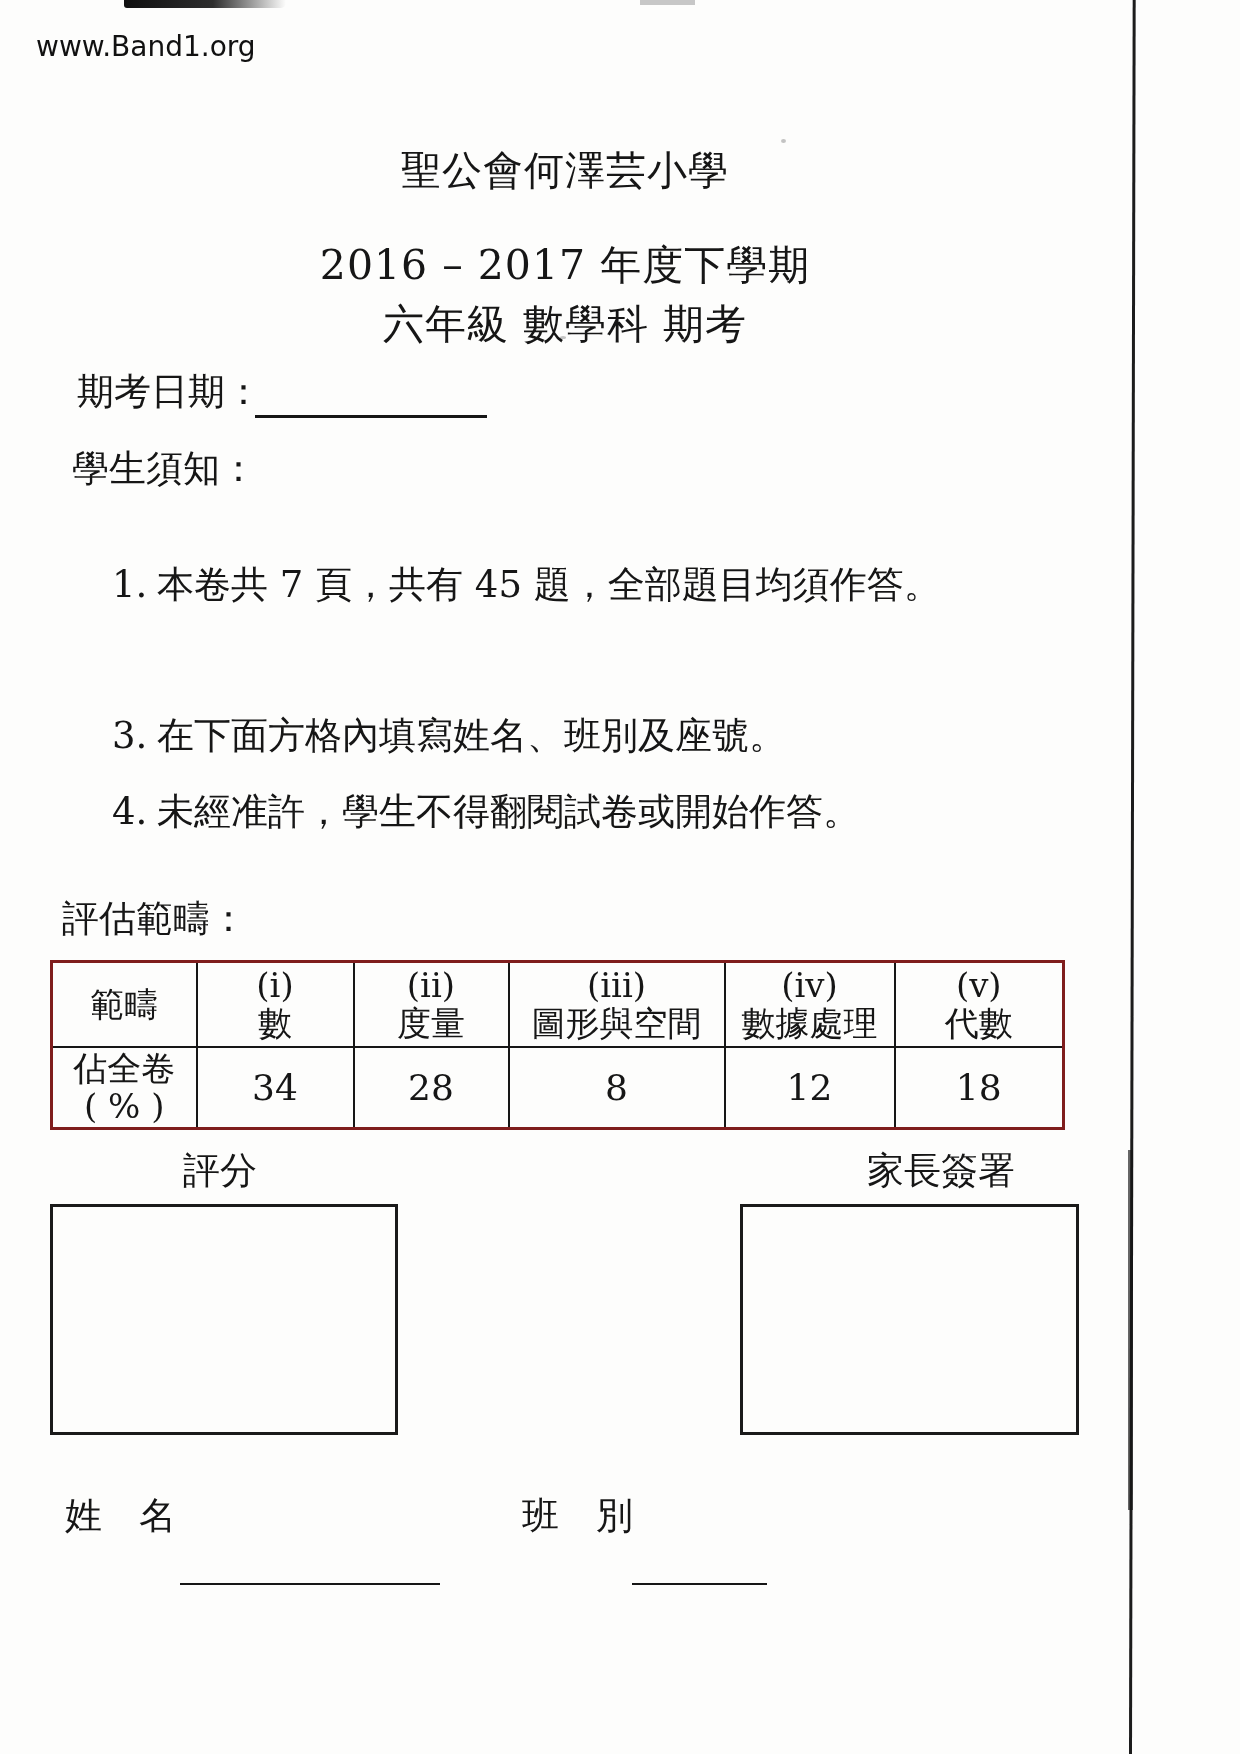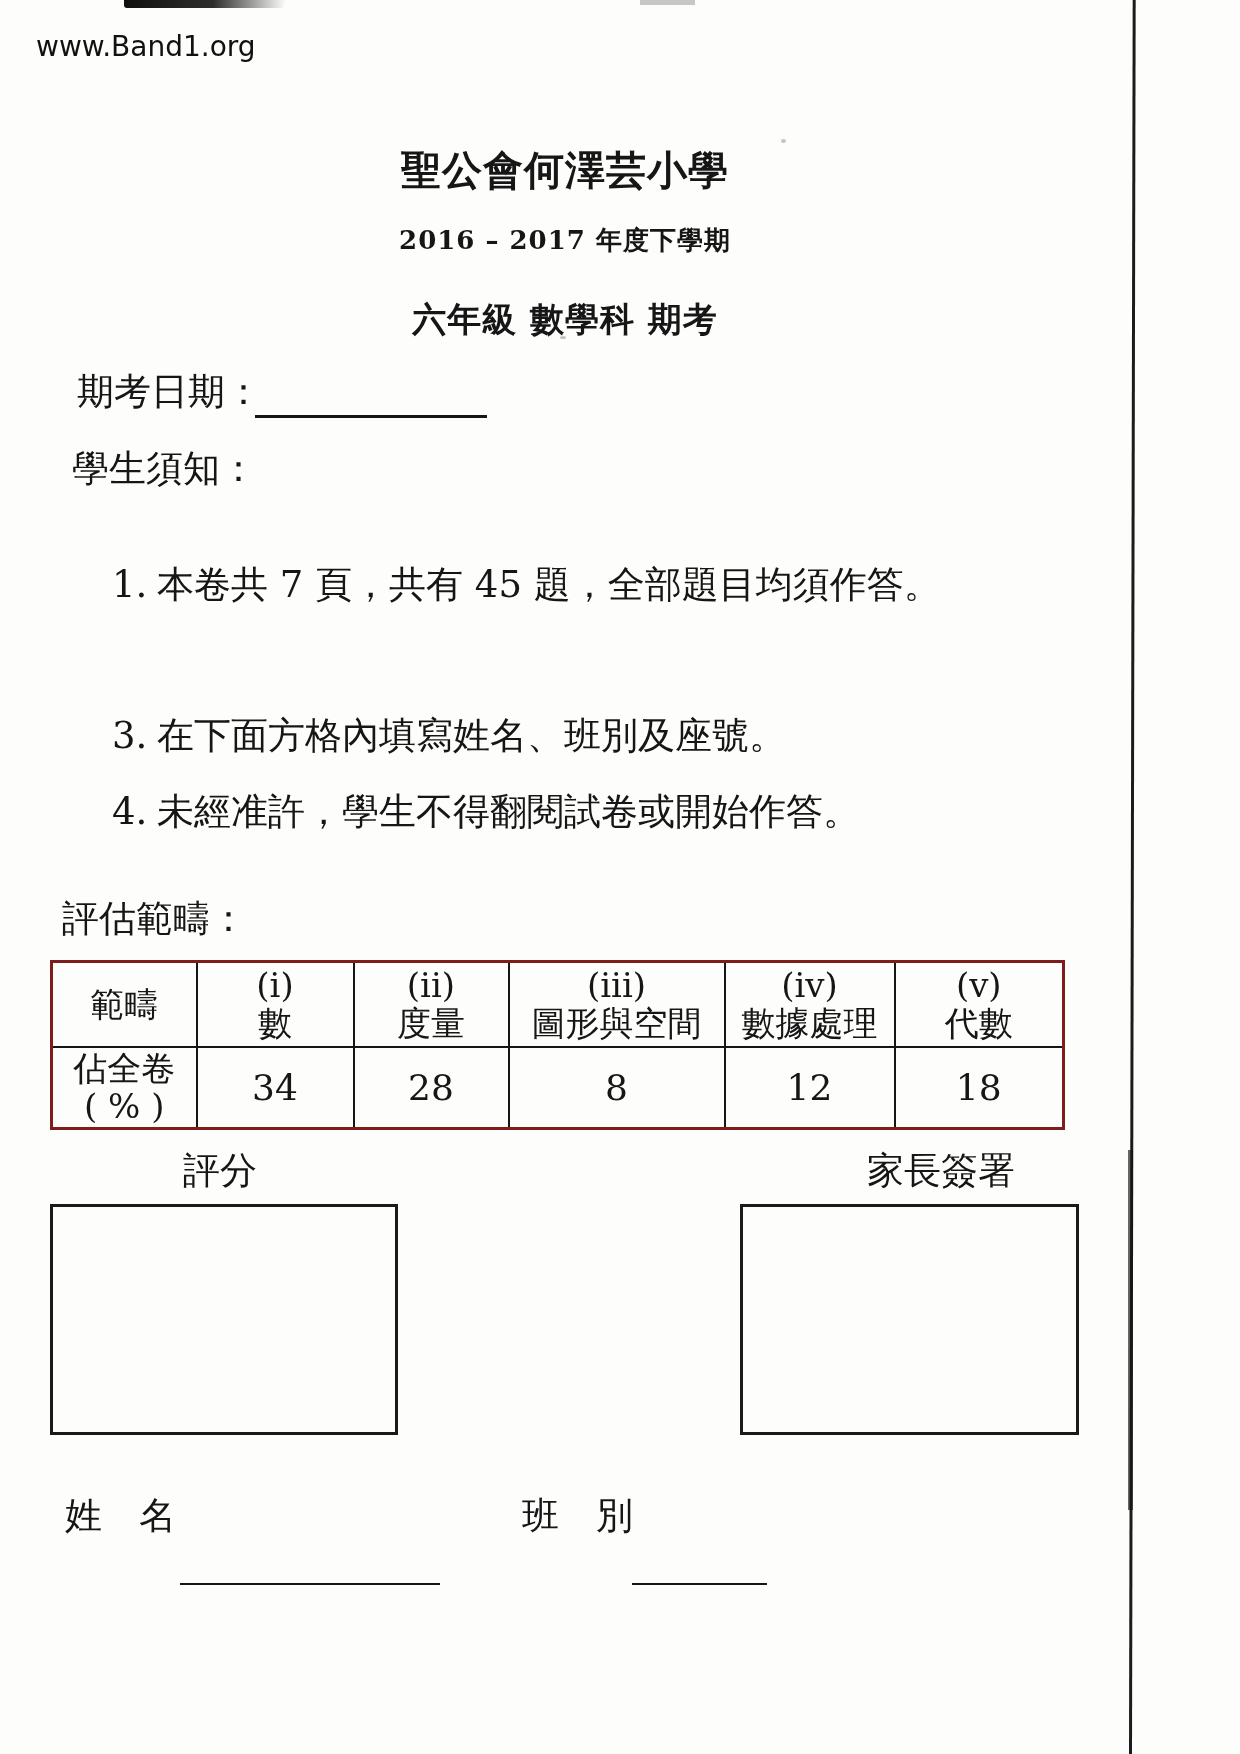--- a/index.html
+++ b/index.html
@@ -27,25 +27,25 @@
     position:absolute; left:1128px; top:1150px; width:5px; height:360px;
     background:#161616; opacity:.65;
   }
   .watermark {
     position:absolute; left:36px; top:30px;
     font-family:"DejaVu Sans","Liberation Sans",sans-serif;
     font-size:28px; color:#111;
   }
   .title {
     position:absolute; left:0; width:1130px; text-align:center;
-    margin:0; font-weight:bold; letter-spacing:1px; white-space:pre;
+    margin:0; font-weight:normal; letter-spacing:1px; white-space:pre;
   }
   .t1 { top:143px; font-size:40px; }
-  .t2 { top:223px; font-size:26px; }
-  .t3 { top:297px; font-size:34px; }
+  .t2 { top:238px; font-size:41px; }
+  .t3 { top:297px; font-size:41px; }
   .bodytext { position:absolute; font-size:37px; line-height:40px; white-space:pre; }
   .date-row   { left:77px;  top:372px; }
   .date-blank {
     position:absolute; left:255px; top:381px; width:232px; height:34px;
     border-bottom:3px solid #161616;
   }
   .notes-title { left:72px; top:449px; }
   .note { left:65px; }
   .note-1 { top:525px; } .note-2 { top:602px; } .note-3 { top:676px; } .note-4 { top:752px; }
   .note .num { display:inline-block; width:45px; }

